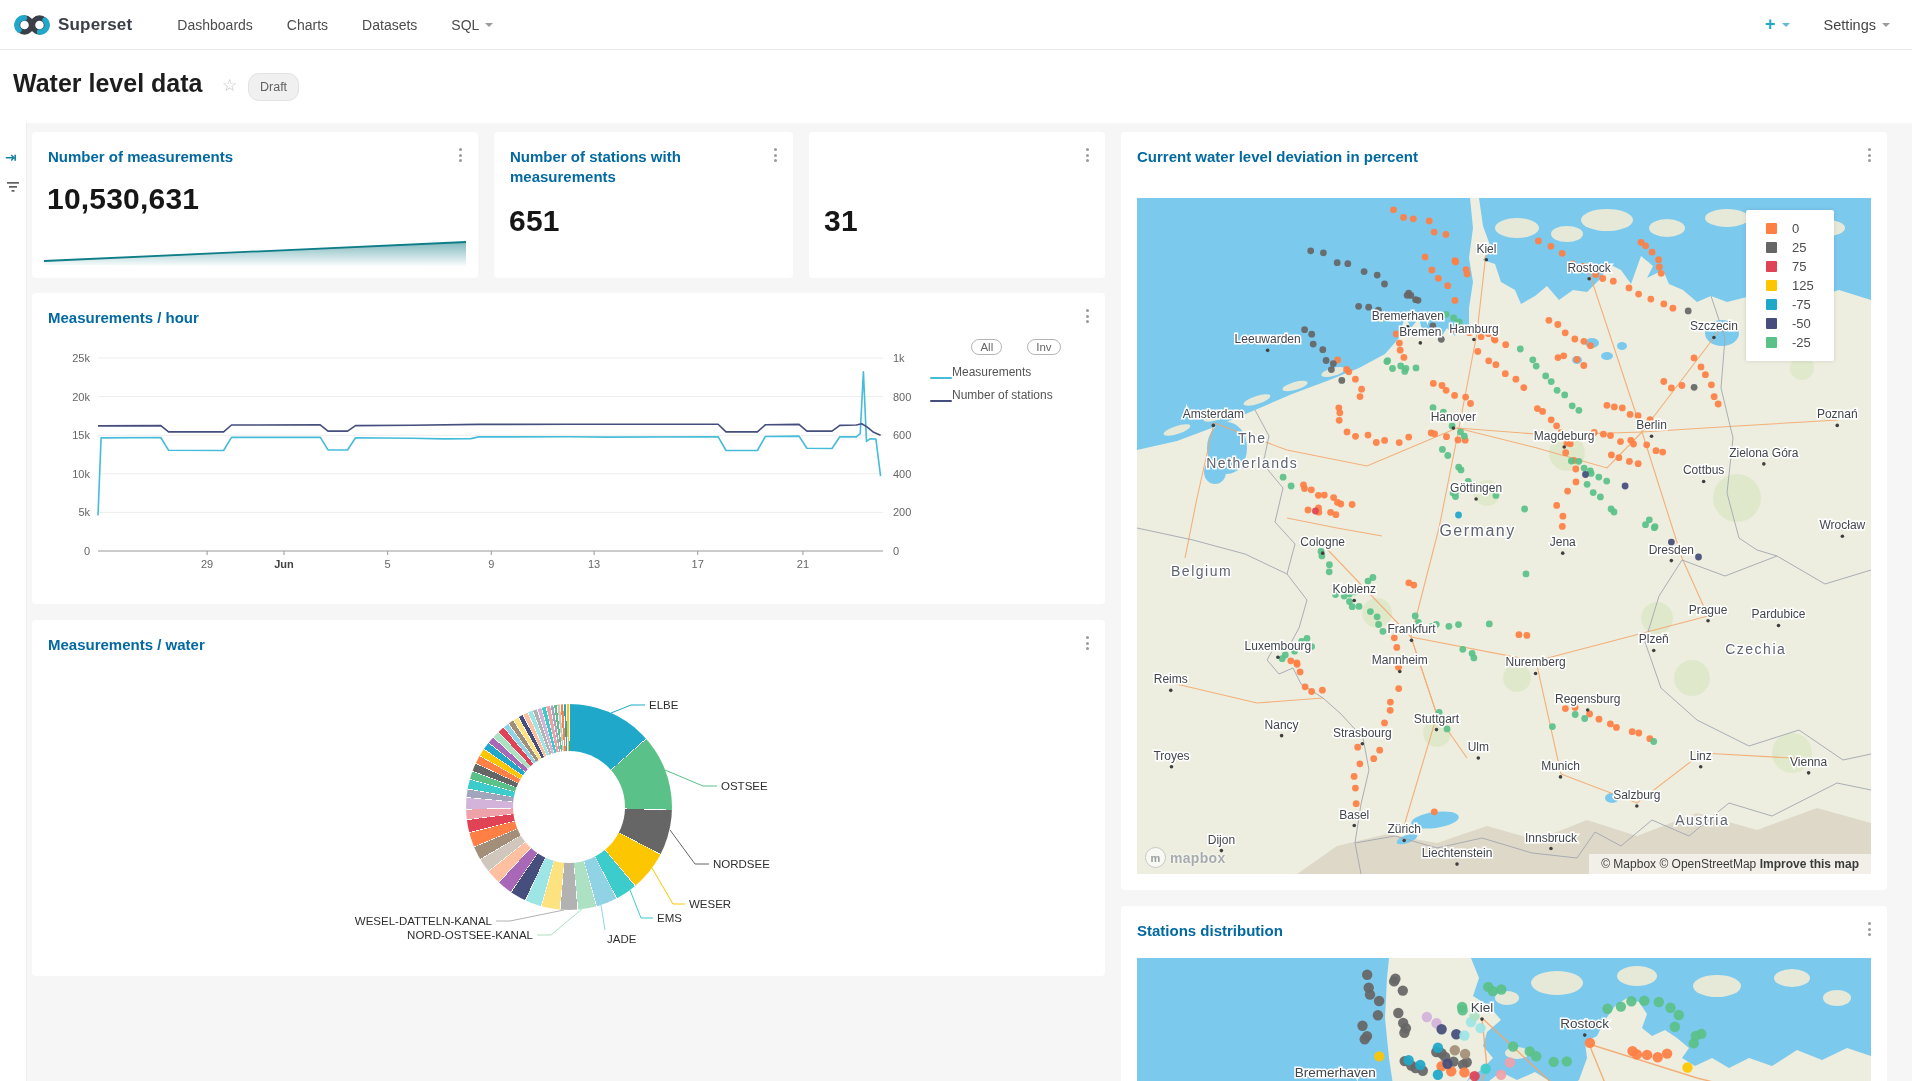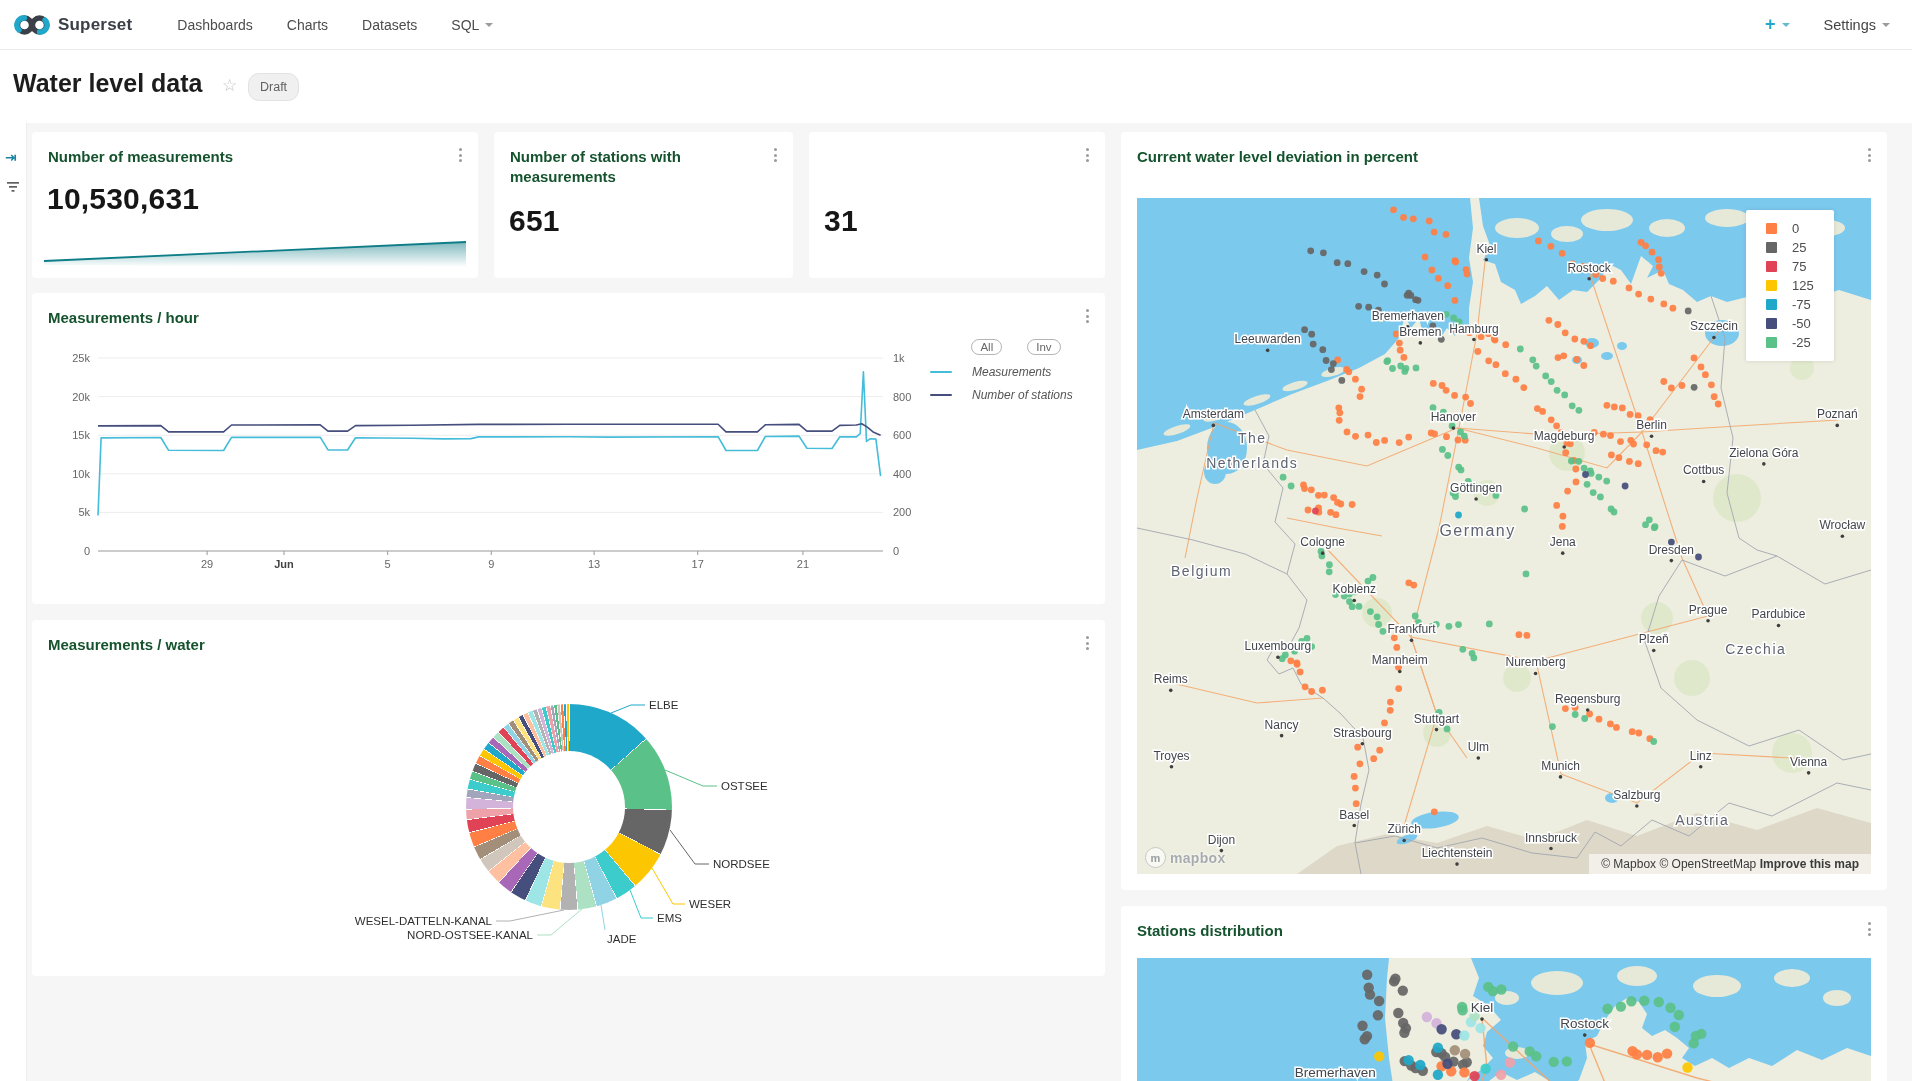--- a/index.html
+++ b/index.html
@@ -21,30 +21,30 @@
   #title-star{position:absolute;left:222px;top:26px;font-size:17px;color:#c3c3c3;cursor:pointer;}
   #draft-badge{position:absolute;left:248px;top:24px;background:#f0f0f0;border:1px solid #e2e2e2;border-radius:11px;font-size:12.5px;color:#606060;padding:6px 11px;}
   #edit-btn{position:absolute;left:1705px;top:69px;width:153px;height:30px;background:#e3f2f8;color:#17839e;border:none;border-radius:4px;font-size:12px;font-weight:700;letter-spacing:.5px;cursor:pointer;font-family:inherit;}
   #more-btn{position:absolute;left:1869px;top:69px;width:30px;height:30px;background:#fff;border:1px solid #17839e;border-radius:4px;color:#17839e;font-weight:700;font-size:13px;letter-spacing:1px;cursor:pointer;display:flex;align-items:center;justify-content:center;padding:0 0 6px 0;font-family:inherit;}
   
   #rail{position:absolute;left:0;top:123px;width:26px;height:958px;background:#fff;border-right:1px solid #ededed;z-index:10;}
   #rail-expand{position:absolute;left:5px;top:26px;color:#1985a0;font-size:14px;font-weight:700;cursor:pointer;}
   #rail-filter{position:absolute;left:6px;top:56px;cursor:pointer;}
   
   .card{position:absolute;background:#fff;border-radius:4px;}
-  .card-title{position:absolute;left:16px;top:15px;font-size:15px;font-weight:700;color:#14532d;line-height:20px;}
+  .card-title{position:absolute;left:16px;top:15px;font-size:15px;font-weight:700;color:#0369a1;line-height:20px;}
   .kebab{position:absolute;top:13px;right:11px;width:14px;height:20px;display:flex;flex-direction:column;align-items:center;justify-content:center;gap:2.5px;cursor:pointer;}
   .kebab i{width:3px;height:3px;border-radius:50%;background:#9a9a9a;display:block;}
   .kpi-value{position:absolute;left:15px;top:50px;font-size:30px;font-weight:600;color:#161616;letter-spacing:.2px;}
   .kpi-title2{width:230px;}
   
   #hour-legend{position:absolute;left:898px;top:46px;width:172px;}
   #hour-pills{display:flex;justify-content:center;gap:25px;}
   .pill{border:1px solid #b5b5b5;border-radius:9px;font-size:11.5px;color:#666;padding:1px 8px;cursor:pointer;background:#fff;}
-  .leg-row{display:flex;align-items:center;gap:20px;margin-top:9px;cursor:pointer;font-style:italic;}
+  .leg-row{display:flex;align-items:flex-end;gap:0;margin-top:9px;cursor:pointer;}
   .leg-line{width:22px;height:2.5px;border-radius:1px;}
   .leg-text{font-size:12px;color:#555;}
   
   #donut{position:absolute;border-radius:50%;}
   #donut-hole{position:absolute;background:#fff;border-radius:50%;}
   
   .map-wrap{position:absolute;overflow:hidden;background:#7cc9ee;}
   .map-wrap svg{position:absolute;left:0;top:0;}
   .map-legend{position:absolute;background:#fff;border-radius:2px;box-shadow:0 0 4px rgba(0,0,0,.12);padding:9px 0 9px 0;z-index:5;}
   .map-legend .row{display:flex;align-items:center;height:19px;padding-left:20px;}

